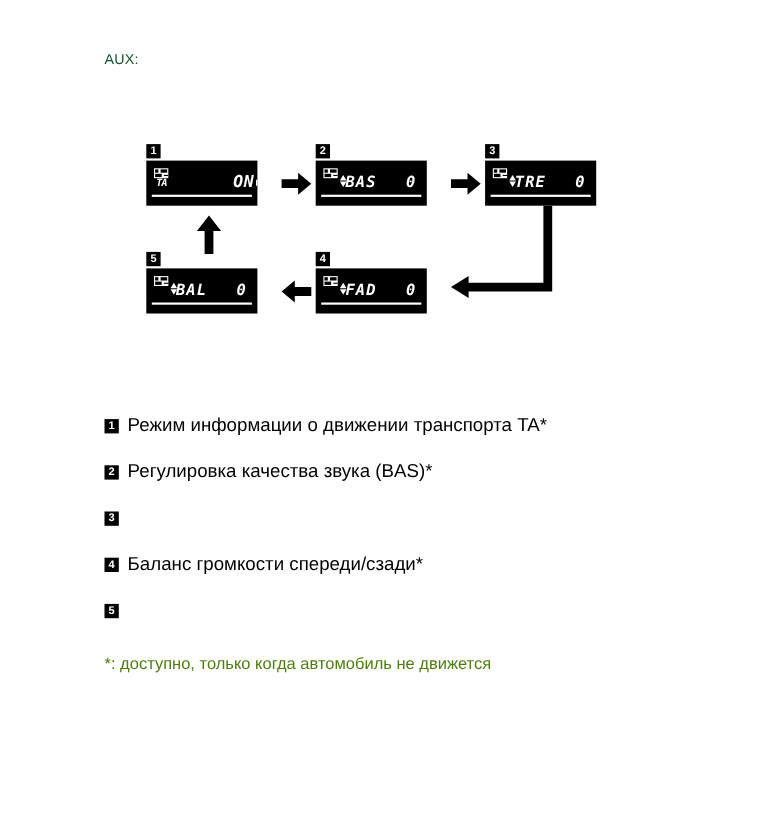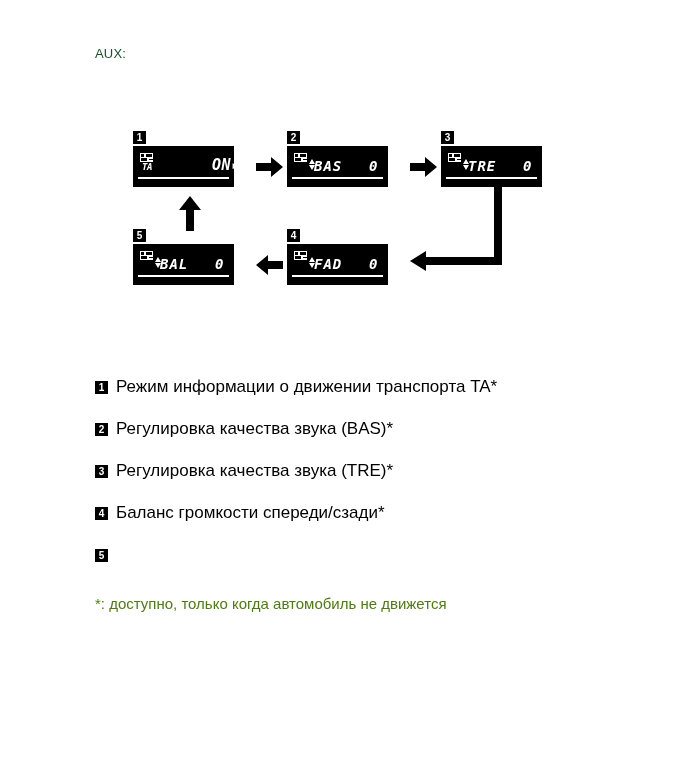--- a/index.html
+++ b/index.html
@@ -301,21 +301,20 @@
     <span class="caption-text">Режим информации о движении транспорта TA*</span>
   </div>
 
   <div class="caption-row">
     <span class="badge">2</span>
     <span class="caption-text">Регулировка качества звука (BAS)*</span>
   </div>
 
   <div class="caption-row">
     <span class="badge">3</span>
-    <span class="caption-text">Регулировка качества звука (TRE)*</span>
   </div>
 
   <div class="caption-row">
     <span class="badge">4</span>
     <span class="caption-text">Баланс громкости спереди/сзади*</span>
   </div>
 
   <div class="caption-row">
     <span class="badge">5</span>
   </div>

